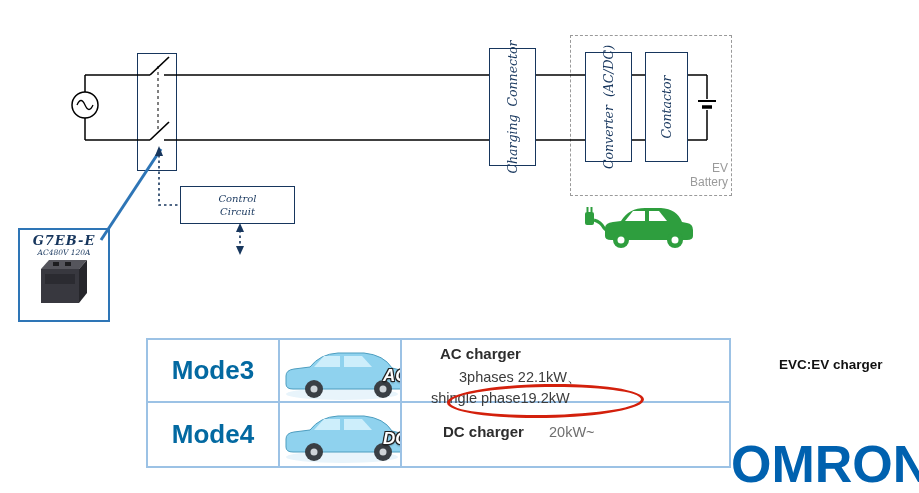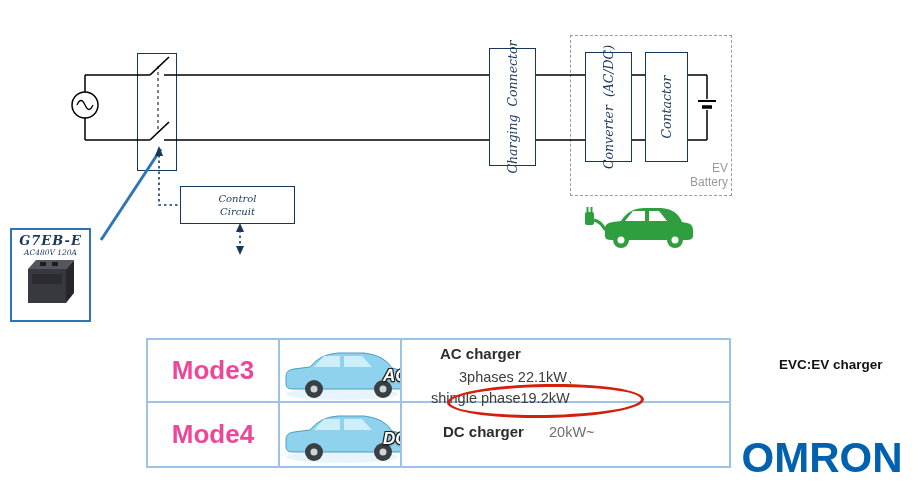--- a/index.html
+++ b/index.html
@@ -9,39 +9,39 @@
   .region{left:120px;top:15px;width:255px;height:280px;background:#ddd6eb;border:1px solid #a79bc8;z-index:1}
   .ev-title{position:absolute;left:8px;top:5px;font-weight:bold;font-style:italic;font-size:15px;color:#14246b}
   .nbox{position:absolute;background:#fff;border:1.5px solid #17365d;z-index:2}
   .script{font-family:"DejaVu Serif",serif;font-style:italic;color:#17365d}
   .cbox{display:flex;flex-direction:column;align-items:center;justify-content:center;text-align:center;font-size:10px;line-height:1.3}
   .vtext{position:absolute;left:50%;top:50%;transform:translate(-50%,-50%) rotate(-90deg);text-align:center;white-space:nowrap;font-size:12.5px;line-height:1.35}
   .vtext>div{display:inline-block;vertical-align:middle;margin:0 2px}
   .dashed-box{left:570px;top:35px;width:162px;height:161px;border:1.5px dashed #9a9a9a;z-index:1}
   .battery-label{left:686px;top:161px;width:42px;text-align:right;color:#9a9a9a;font-size:12px;line-height:1.2;z-index:2}
   .wires{position:absolute;left:0;top:0;z-index:4;pointer-events:none}
-  .g7eb{left:10px;top:228px;width:81px;height:94px;background:#fff;border:2px solid #2e75b6;z-index:2;text-align:center}
+  .g7eb{left:18px;top:228px;width:92px;height:94px;background:#fff;border:2px solid #2e75b6;z-index:2;text-align:center}
   .g7eb-title{font-size:13px;font-weight:bold;margin-top:3px;letter-spacing:1px}
   .g7eb-sub{font-size:7.5px}
   .ev-car{left:583px;top:196px;z-index:2}
   .mode-table{left:146px;top:338px;width:585px;border:2px solid #9cc2e5;z-index:2;background:#fff}
   .row{display:flex;height:63px}
   .row.first{border-bottom:2px solid #9cc2e5}
   .cell{position:relative;border-right:2px solid #9cc2e5;height:100%}
   .cell.last{border-right:none;flex:1}
-  .mode-cell{width:132px;display:flex;align-items:center;justify-content:center;font-size:26px;font-weight:bold;color:#ec4899}
+  .mode-cell{width:132px;display:flex;align-items:center;justify-content:center;font-size:26px;font-weight:bold;color:#0369a1}
   .img-cell{width:122px;overflow:hidden}
   .plug-label{position:absolute;left:103px;top:26px;color:#fff;font-weight:bold;font-style:italic;font-size:17px;
     text-shadow:-1px -1px 0 #222,1px -1px 0 #222,-1px 1px 0 #222,1px 1px 0 #222,0 2px 2px rgba(0,0,0,.45)}
   .t-title{position:absolute;font-weight:bold;font-size:15px;color:#2d2d2d}
   .t-detail{position:absolute;font-size:14.5px;color:#3c3c3c}
   .t-gray{color:#6f6f6f}
   .red-ellipse{left:447px;top:384px;width:197px;height:34px;border:3px solid #d3200c;border-radius:50%;transform:rotate(-1deg);z-index:5}
   .evc-note{left:779px;top:357px;font-size:13.5px;font-weight:bold;color:#111;z-index:2}
-  .omron{left:731px;top:434px;width:182px;text-align:center;font-size:42px;font-weight:bold;color:#0061af;z-index:2}
+  .omron{left:731px;top:434px;width:182px;text-align:center;font-size:52px;font-weight:bold;color:#0061af;z-index:2}
 </style>
 </head>
 <body>
 
 <div class="canvas">
 
 
   <div class="abs dashed-box"></div>
 
   <div class="nbox" style="left:137px;top:53px;width:40px;height:118px"></div>

